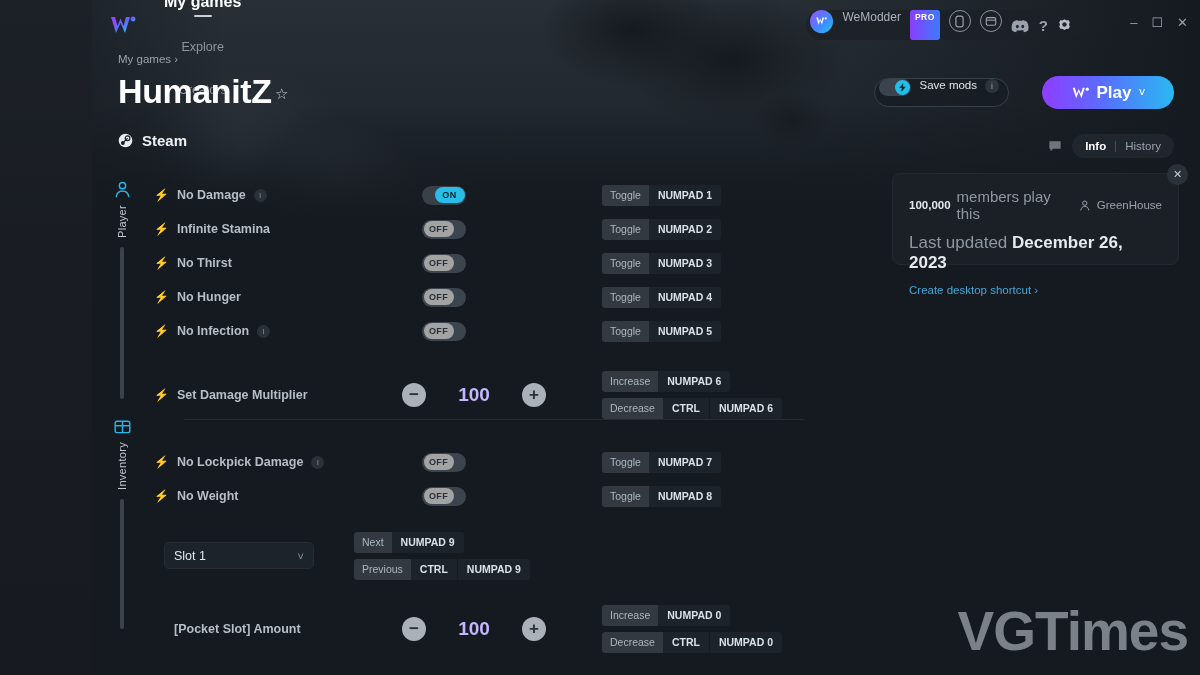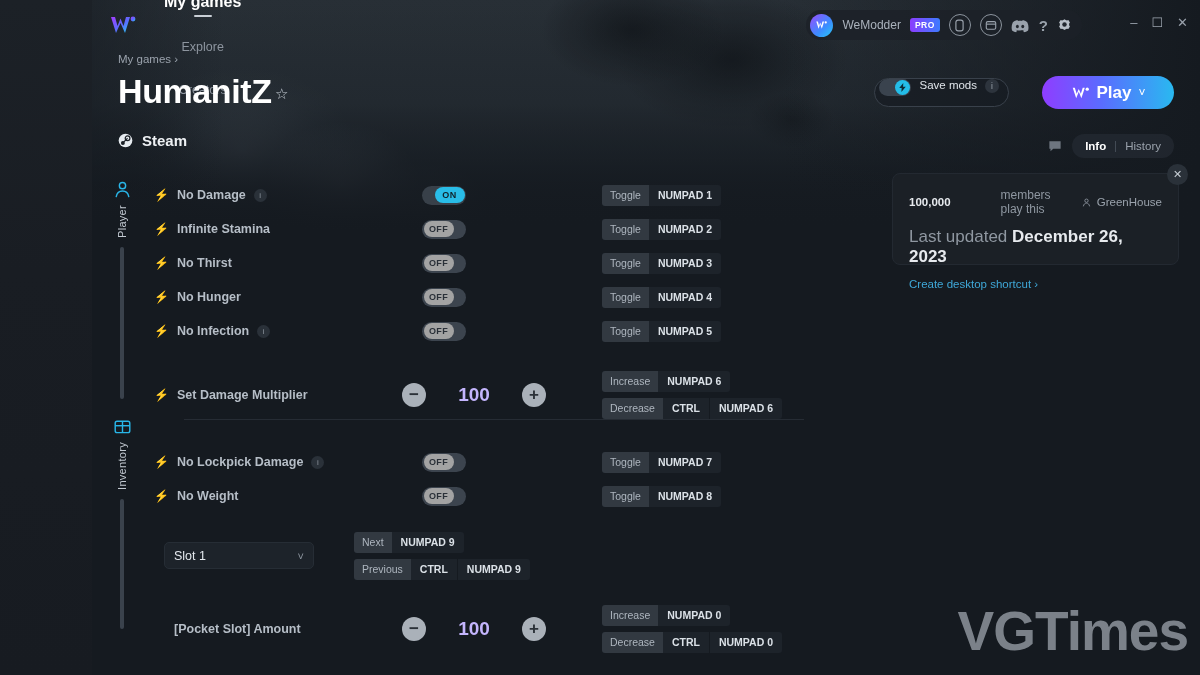--- a/index.html
+++ b/index.html
@@ -54,21 +54,21 @@
   .search-ph { color: #6d7681; font-size: 11.5px; }
   .nav { display: flex; align-items: center; gap: 26px; margin-left: 26px; flex-direction: column; }
   .nav-item { color: #8d959f; font-size: 12.5px; cursor: pointer; position: relative; padding-bottom: 3px; }
   .nav-item.active { color: #ffffff; font-size: 16px; font-weight: bold; }
   .nav-item.active::after {
     content: ""; position: absolute; left: 50%; transform: translateX(-50%);
     bottom: -3px; width: 18px; height: 2px; background: #c9cfd6; border-radius: 1px;
   }
   .account {
     position: absolute; right: 118px; top: 10px; height: 30px; border-radius: 15px;
-    background: rgba(28,33,40,0.85); display: flex; align-items: center; padding: 0 10px 0 4px; gap: 9px;
+    background: rgba(28,33,40,0.85); display: flex; padding: 0 10px 0 4px; gap: 9px;
   }
   .avatar-sm { width: 23px; height: 23px; border-radius: 50%;
     background: linear-gradient(135deg,#9b4dff 0%,#3b8cff 60%,#29c7f5 100%);
     display: flex; align-items: center; justify-content: center; }
   .uname { color: #aab2bc; font-size: 12px; }
   .pro-badge {
     background: linear-gradient(90deg,#8b3dff 0%,#3d7bff 100%); color: #fff;
     font-size: 8.5px; font-weight: bold; letter-spacing: 0.5px;
     padding: 2px 5px; border-radius: 3px;
   }
@@ -111,21 +111,21 @@
   .tab.active { color: #ffffff; font-weight: bold; }
   .tab-sep { width: 1px; height: 11px; background: #434b55; }
 
   
   .info-panel {
     position: absolute; right: 21px; top: 173px; width: 287px; height: 92px; border-radius: 8px;
     background: #1b2026; border: 1px solid #232931; padding: 14px 16px;
   }
   .ip-row1 { display: flex; align-items: center; gap: 6px; }
   .ip-strong { color: #e7eaee; font-size: 11.5px; font-weight: bold; }
-  .ip-dim { color: #8f97a1; font-size: 12px; margin-left: 44px; }
+  .ip-dim { color: #8f97a1; font-size: 15px; }
   .ip-author { color: #9aa2ac; font-size: 11.5px; }
   .ip-row2 { margin-top: 11px; color: #8f97a1; font-size: 17px; }
   .ip-row2 b { color: #e7eaee; }
   .ip-link { margin-top: 11px; color: #3fa8d8; font-size: 11.5px; cursor: pointer; }
   .ip-close {
     position: absolute; right: -10px; top: -10px; width: 21px; height: 21px; border-radius: 50%;
     background: #2a3139; color: #c7ced5; font-size: 11px;
     display: flex; align-items: center; justify-content: center; cursor: pointer;
   }
 

